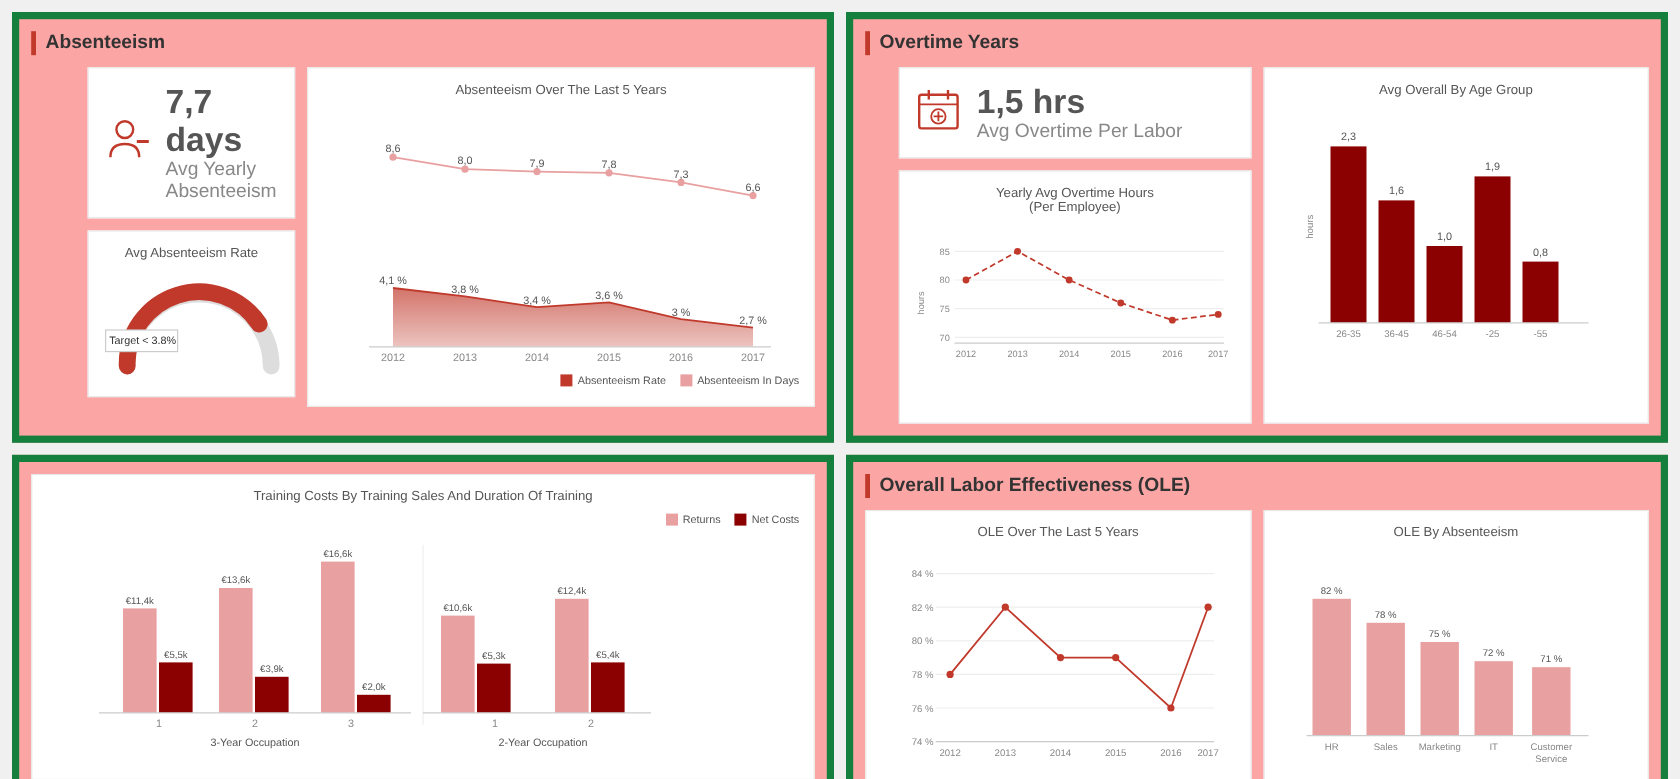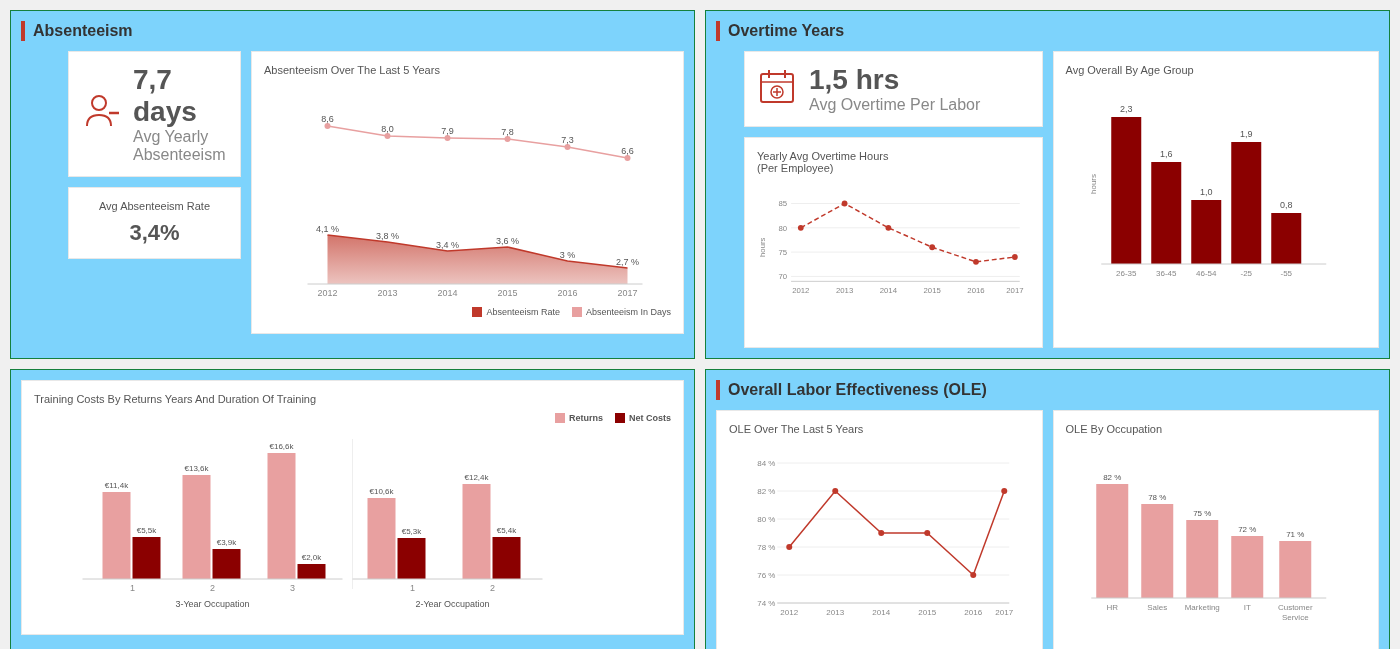--- a/index.html
+++ b/index.html
@@ -10,22 +10,22 @@
       font-size: 12px;
       color: #333;
     }
     .dashboard {
       display: grid;
       grid-template-columns: 1fr 1fr;
       grid-template-rows: auto auto;
       gap: 10px;
     }
     .section-card {
-      background: #7dd3fc;
-      border: 1px solid #15803d;
+      background: #fca5a5;
+      border: 6px solid #15803d;
       padding: 10px;
     }
     .section-header {
       display: flex;
       align-items: center;
       margin-bottom: 10px;
     }
     .section-header-bar {
       width: 4px;
       height: 20px;
@@ -89,21 +89,21 @@
       margin-top: 4px;
     }
     .chart-card {
       background: #fff;
       border: 1px solid #e8e8e8;
       padding: 12px;
     }
     .chart-title {
       font-size: 11px;
       color: #555;
-      text-align: left;
+      text-align: center;
       margin-bottom: 8px;
     }
     
     svg text { font-family: Arial, sans-serif; }
     
     .overtime-content {
       display: grid;
       grid-template-columns: 1fr 1fr;
       gap: 10px;
     }
@@ -165,21 +165,31 @@
             </svg>
           </div>
           <div>
             <div class="abs-stat-value">7,7 days</div>
             <div class="abs-stat-label">Avg Yearly Absenteeism</div>
           </div>
         </div>
 
         <div class="gauge-card">
           <div class="gauge-title">Avg Absenteeism Rate</div>
-          <div class="gauge-value">3,4%</div>
+          <div style="position:relative; display:inline-block;">
+            <svg width="160" height="90" viewBox="0 0 160 90">
+
+              <path d="M 20 80 A 60 60 0 0 1 140 80" fill="none" stroke="#ddd" stroke-width="14" stroke-linecap="round"></path>
+
+              <path d="M 20 80 A 60 60 0 0 1 130 45" fill="none" stroke="#c0392b" stroke-width="14" stroke-linecap="round"></path>
+
+              <rect x="2" y="50" width="60" height="18" fill="white" stroke="#ccc" stroke-width="1"></rect>
+              <text x="5" y="62" font-size="9" fill="#333">Target &lt; 3.8%</text>
+            </svg>
+          </div>
         </div>
       </div>
 
       <div class="chart-card">
         <div class="chart-title">Absenteeism Over The Last 5 Years</div>
         <svg width="100%" height="220" viewBox="0 0 360 220">
 
           <defs>
             <linearGradient id="rateGrad" x1="0" y1="0" x2="0" y2="1">
               <stop offset="0%" stop-color="#c0392b" stop-opacity="0.7"></stop>
@@ -325,23 +335,23 @@
           <text x="120" y="192" font-size="8" fill="#888" text-anchor="middle">46-54</text>
           <text x="160" y="192" font-size="8" fill="#888" text-anchor="middle">-25</text>
           <text x="200" y="192" font-size="8" fill="#888" text-anchor="middle">-55</text>
         </svg>
       </div>
     </div>
   </div>
 
   <div class="section-card">
     <div class="training-content">
-      <div class="chart-title">Training Costs By Returns Years And Duration Of Training</div>
+      <div class="chart-title">Training Costs By Training Sales And Duration Of Training</div>
       
-      <div class="legend-row" style="margin-bottom:6px;font-weight:bold;">
+      <div class="legend-row" style="margin-bottom:6px;">
         <div class="legend-item">
           <div class="legend-box" style="background:#e8a0a0;"></div>
           <span>Returns</span>
         </div>
         <div class="legend-item">
           <div class="legend-box" style="background:#8b0000;"></div>
           <span>Net Costs</span>
         </div>
       </div>
       <svg width="100%" height="190" viewBox="0 0 560 190">
@@ -429,21 +439,21 @@
           <text x="50" y="172" font-size="8" fill="#888" text-anchor="middle">2012</text>
           <text x="96" y="172" font-size="8" fill="#888" text-anchor="middle">2013</text>
           <text x="142" y="172" font-size="8" fill="#888" text-anchor="middle">2014</text>
           <text x="188" y="172" font-size="8" fill="#888" text-anchor="middle">2015</text>
           <text x="234" y="172" font-size="8" fill="#888" text-anchor="middle">2016</text>
           <text x="265" y="172" font-size="8" fill="#888" text-anchor="middle">2017</text>
         </svg>
       </div>
 
       <div class="chart-card">
-        <div class="chart-title">OLE By Occupation</div>
+        <div class="chart-title">OLE By Absenteeism</div>
         <svg width="100%" height="200" viewBox="0 0 260 200">
 
           <rect x="10" y="41" width="32" height="114" fill="#e8a0a0"></rect>
           <text x="26" y="37" font-size="8" fill="#555" text-anchor="middle">82 %</text>
 
           <rect x="55" y="61" width="32" height="94" fill="#e8a0a0"></rect>
           <text x="71" y="57" font-size="8" fill="#555" text-anchor="middle">78 %</text>
 
           <rect x="100" y="77" width="32" height="78" fill="#e8a0a0"></rect>
           <text x="116" y="73" font-size="8" fill="#555" text-anchor="middle">75 %</text>

